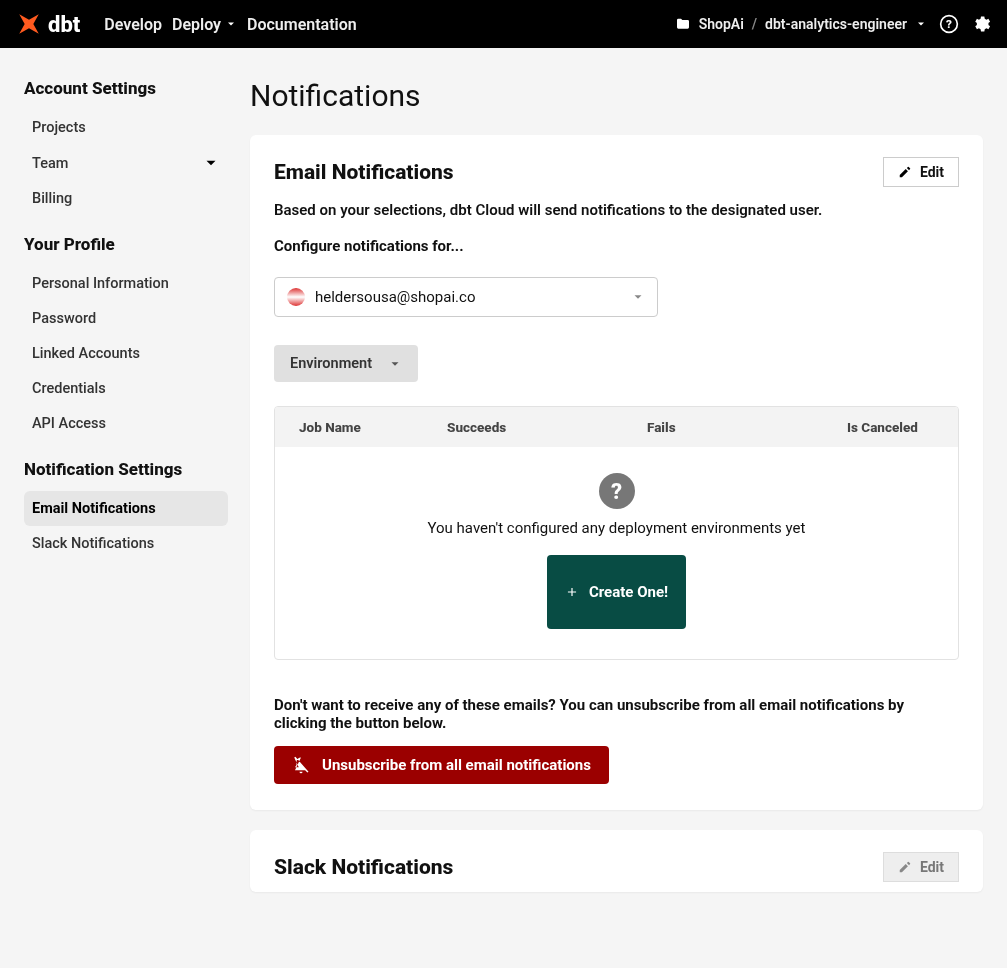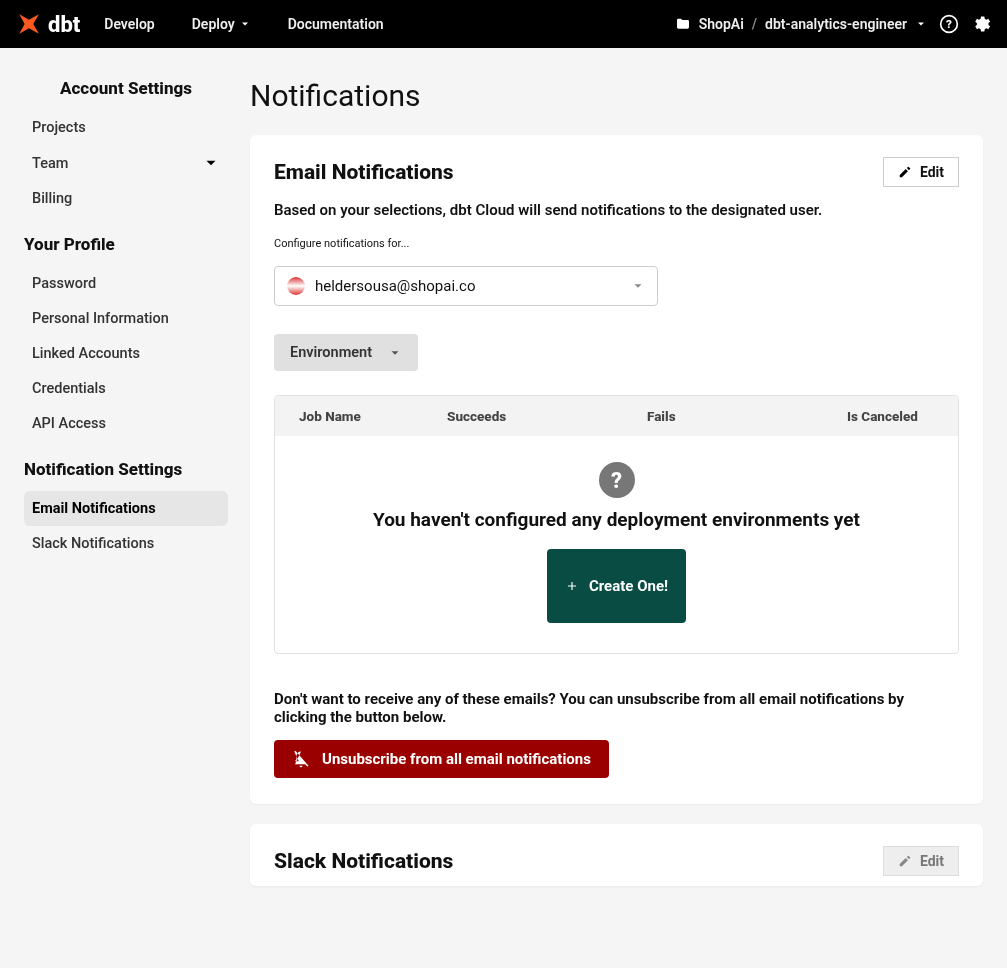--- a/index.html
+++ b/index.html
@@ -21,33 +21,33 @@
   }
   .logo {
     display: flex;
     align-items: center;
     gap: 6px;
     font-weight: 800;
     font-size: 22px;
     margin-right: 24px;
   }
   .logo svg { width: 26px; height: 26px; }
-  .nav-links { display: flex; align-items: center; gap: 37px; font-weight: 600; font-size: 14px; }
+  .nav-links { display: flex; align-items: center; gap: 10px; font-weight: 600; font-size: 16px; }
   .nav-item { color: #eee; cursor: pointer; display: flex; align-items: center; gap: 4px; }
   .topbar-right { margin-left: auto; display: flex; align-items: center; gap: 12px; font-size: 14px; font-weight:600;}
   .breadcrumb { display: flex; align-items: center; gap: 8px; color:#eee;}
   .breadcrumb .sep { color: #888; }
   .icon-btn { width:20px; height:20px; cursor:pointer; display:flex; align-items:center; justify-content:center;}
   .chev { width:12px; height:12px; }
 
   
   .page { display: flex; }
   .sidebar { width: 240px; padding: 30px 12px 30px 24px; }
   .side-heading { font-size: 17px; font-weight: 800; margin-bottom: 12px; margin-top:18px;}
-  .side-heading:first-child{ margin-top:0;margin-left:36px;}
+  .side-heading:first-child{ margin-top:0;}
   .side-item {
     display: flex; align-items: center; justify-content: space-between;
     font-size: 14.5px; font-weight: 500; color:#333;
     padding: 9px 8px; border-radius: 6px; cursor: pointer;
   }
   .side-item.active { background:#e6e6e6; font-weight:700; color:#000;}
   .side-chev { width:18px; height:18px; }
 
   .main { flex:1; padding: 30px 24px 40px 10px; }
   .page-title { font-size: 30px; font-weight: 400; margin-bottom: 22px; }
@@ -64,21 +64,21 @@
   .card-title { font-size: 21px; font-weight: 800; }
   .edit-btn {
     display:flex; align-items:center; gap:8px;
     border:1px solid #ccc; border-radius:0; padding:6px 14px;
     background:#fff; font-weight:700; font-size:14px; cursor:pointer;
   }
   .edit-btn.disabled { background:#eee; color:#777; border-color:#ddd; cursor:default;}
   .pencil { width:14px; height:14px;}
 
   .desc { font-size:15px; font-weight:600; margin-bottom:18px; }
-  .label { font-size:11px; font-weight:400; margin-bottom:16px; }
+  .label { font-size:15px; font-weight:700; margin-bottom:22px; }
   .select {
     max-width:384px; border:1px solid #ccc; border-radius:4px;
     background:#fff; padding:10px 12px; display:flex; align-items:flex-end; gap:10px;
     font-size:15px; position:relative;
   }
   .select .chev-down { position:absolute; right:12px; top:50%; transform:translateY(-50%); width:14px; height:14px; color:#888;}
   .avatar-sm { width:18px; height:18px; border-radius:50%; background:linear-gradient(#d33,#fff,#d33); }
 
   .env-btn {
     margin-top:28px; display:inline-flex; align-items:center; gap:16px;
@@ -96,21 +96,21 @@
   }
   .th-job{ flex:0 0 148px;}
   .th-succ{ flex:0 0 200px;}
   .th-fail{ flex:0 0 200px;}
   .th-cancel{ flex:1;}
   .tbody {
     display:flex; flex-direction:column; align-items:center; justify-content:center;
     padding:26px 20px 30px;
   }
   .q-circle{ width:36px;height:36px; background:#777; border-radius:50%; display:flex;align-items:center;justify-content:center; color:#fff; font-weight:800; font-size:22px; margin-bottom:10px;}
-  .empty-msg{ font-weight:700; font-size:19px; margin-bottom:18px;}
+  .empty-msg{ font-weight:400; font-size:15px; margin-bottom:18px;}
   .create-btn{
     display:flex; align-items:center; gap:10px;
     background:#084c44; color:#fff; font-weight:700; font-size:15px;
     padding:28px 18px; border-radius:4px; cursor:pointer;
   }
 
   .unsub-text{ margin-top:36px; font-size:15px; font-weight:700; margin-bottom:14px;}
   .unsub-btn{
     display:inline-flex; align-items:center; gap:12px;
     background:#9b0000; color:#fff; font-weight:700; font-size:15px;
@@ -183,24 +183,24 @@
       <svg class="side-chev" viewBox="0 0 24 24">
           <path fill="#000" d="M6 9l6 6 6-6z"></path>
         </svg>
     </div>
     <div class="side-item">
         <span>Billing</span>
       </div>
 
     <div class="side-heading">Your Profile</div>
     <div class="side-item">
+        <span>Personal Information</span>
+      </div>
+    <div class="side-item">
         <span>Password</span>
-      </div>
-    <div class="side-item">
-        <span>Personal Information</span>
       </div>
     <div class="side-item">
         <span>Linked Accounts</span>
       </div>
     <div class="side-item">
         <span>Credentials</span>
       </div>
     <div class="side-item">
         <span>API Access</span>
       </div>

